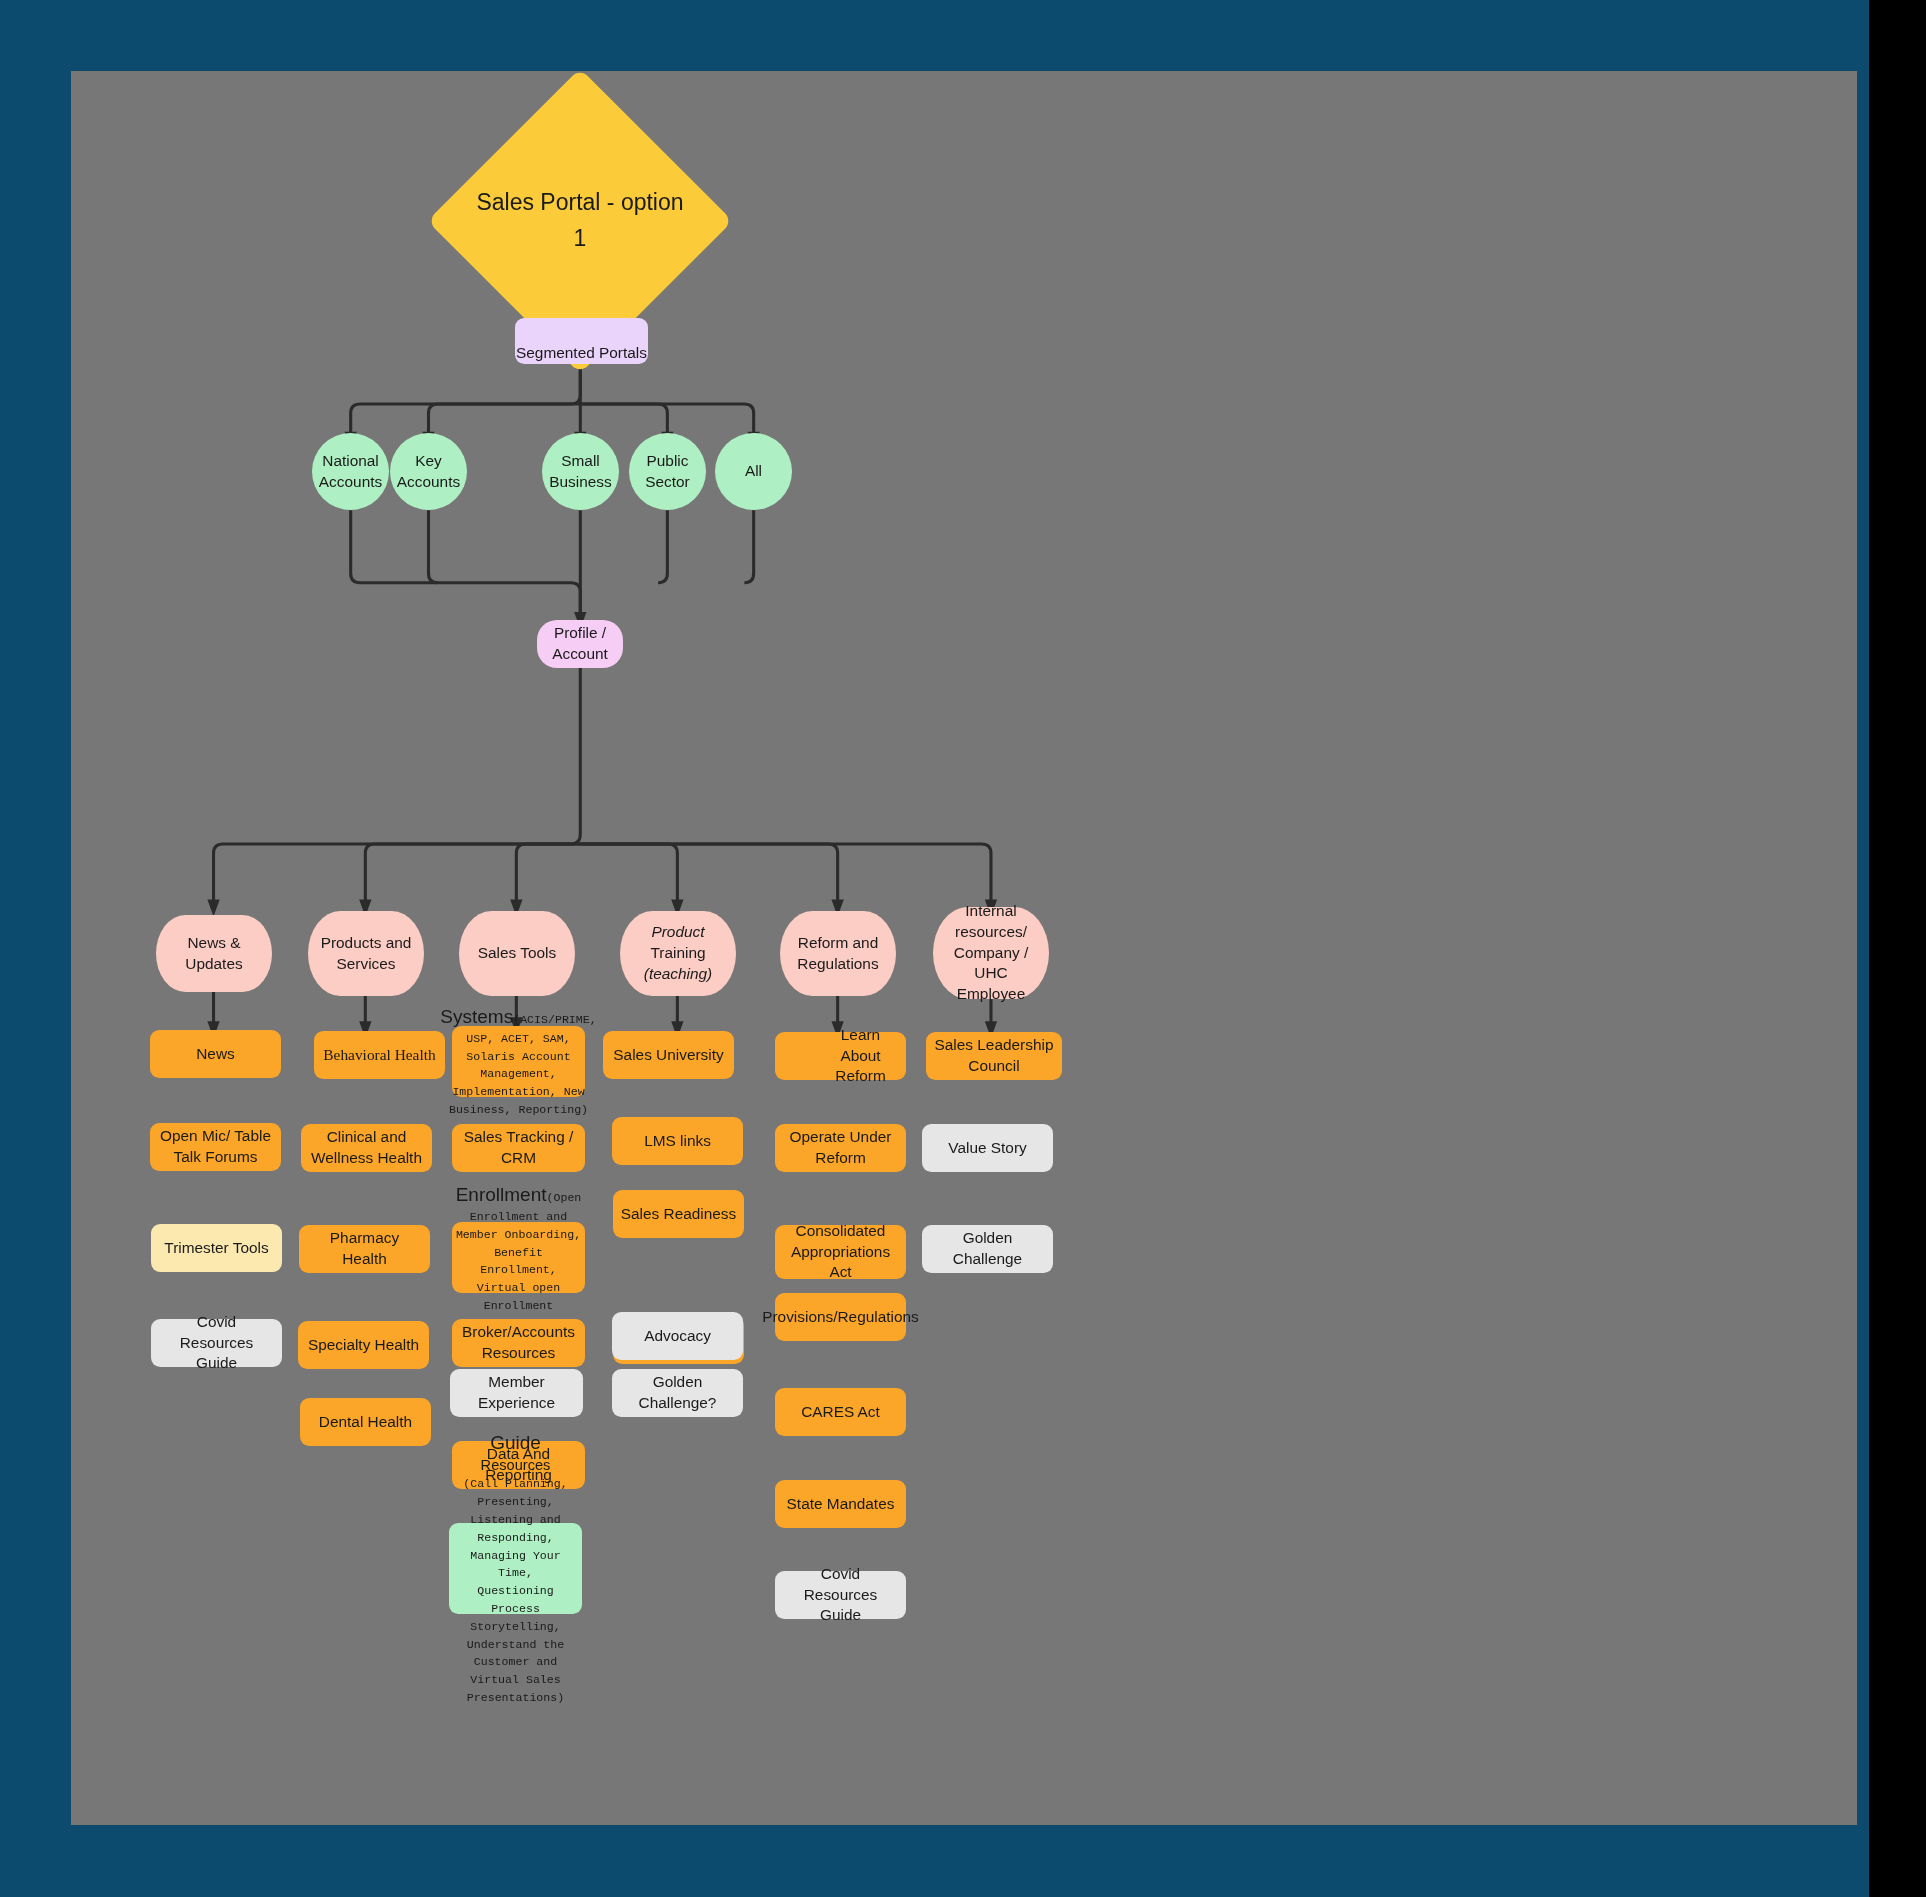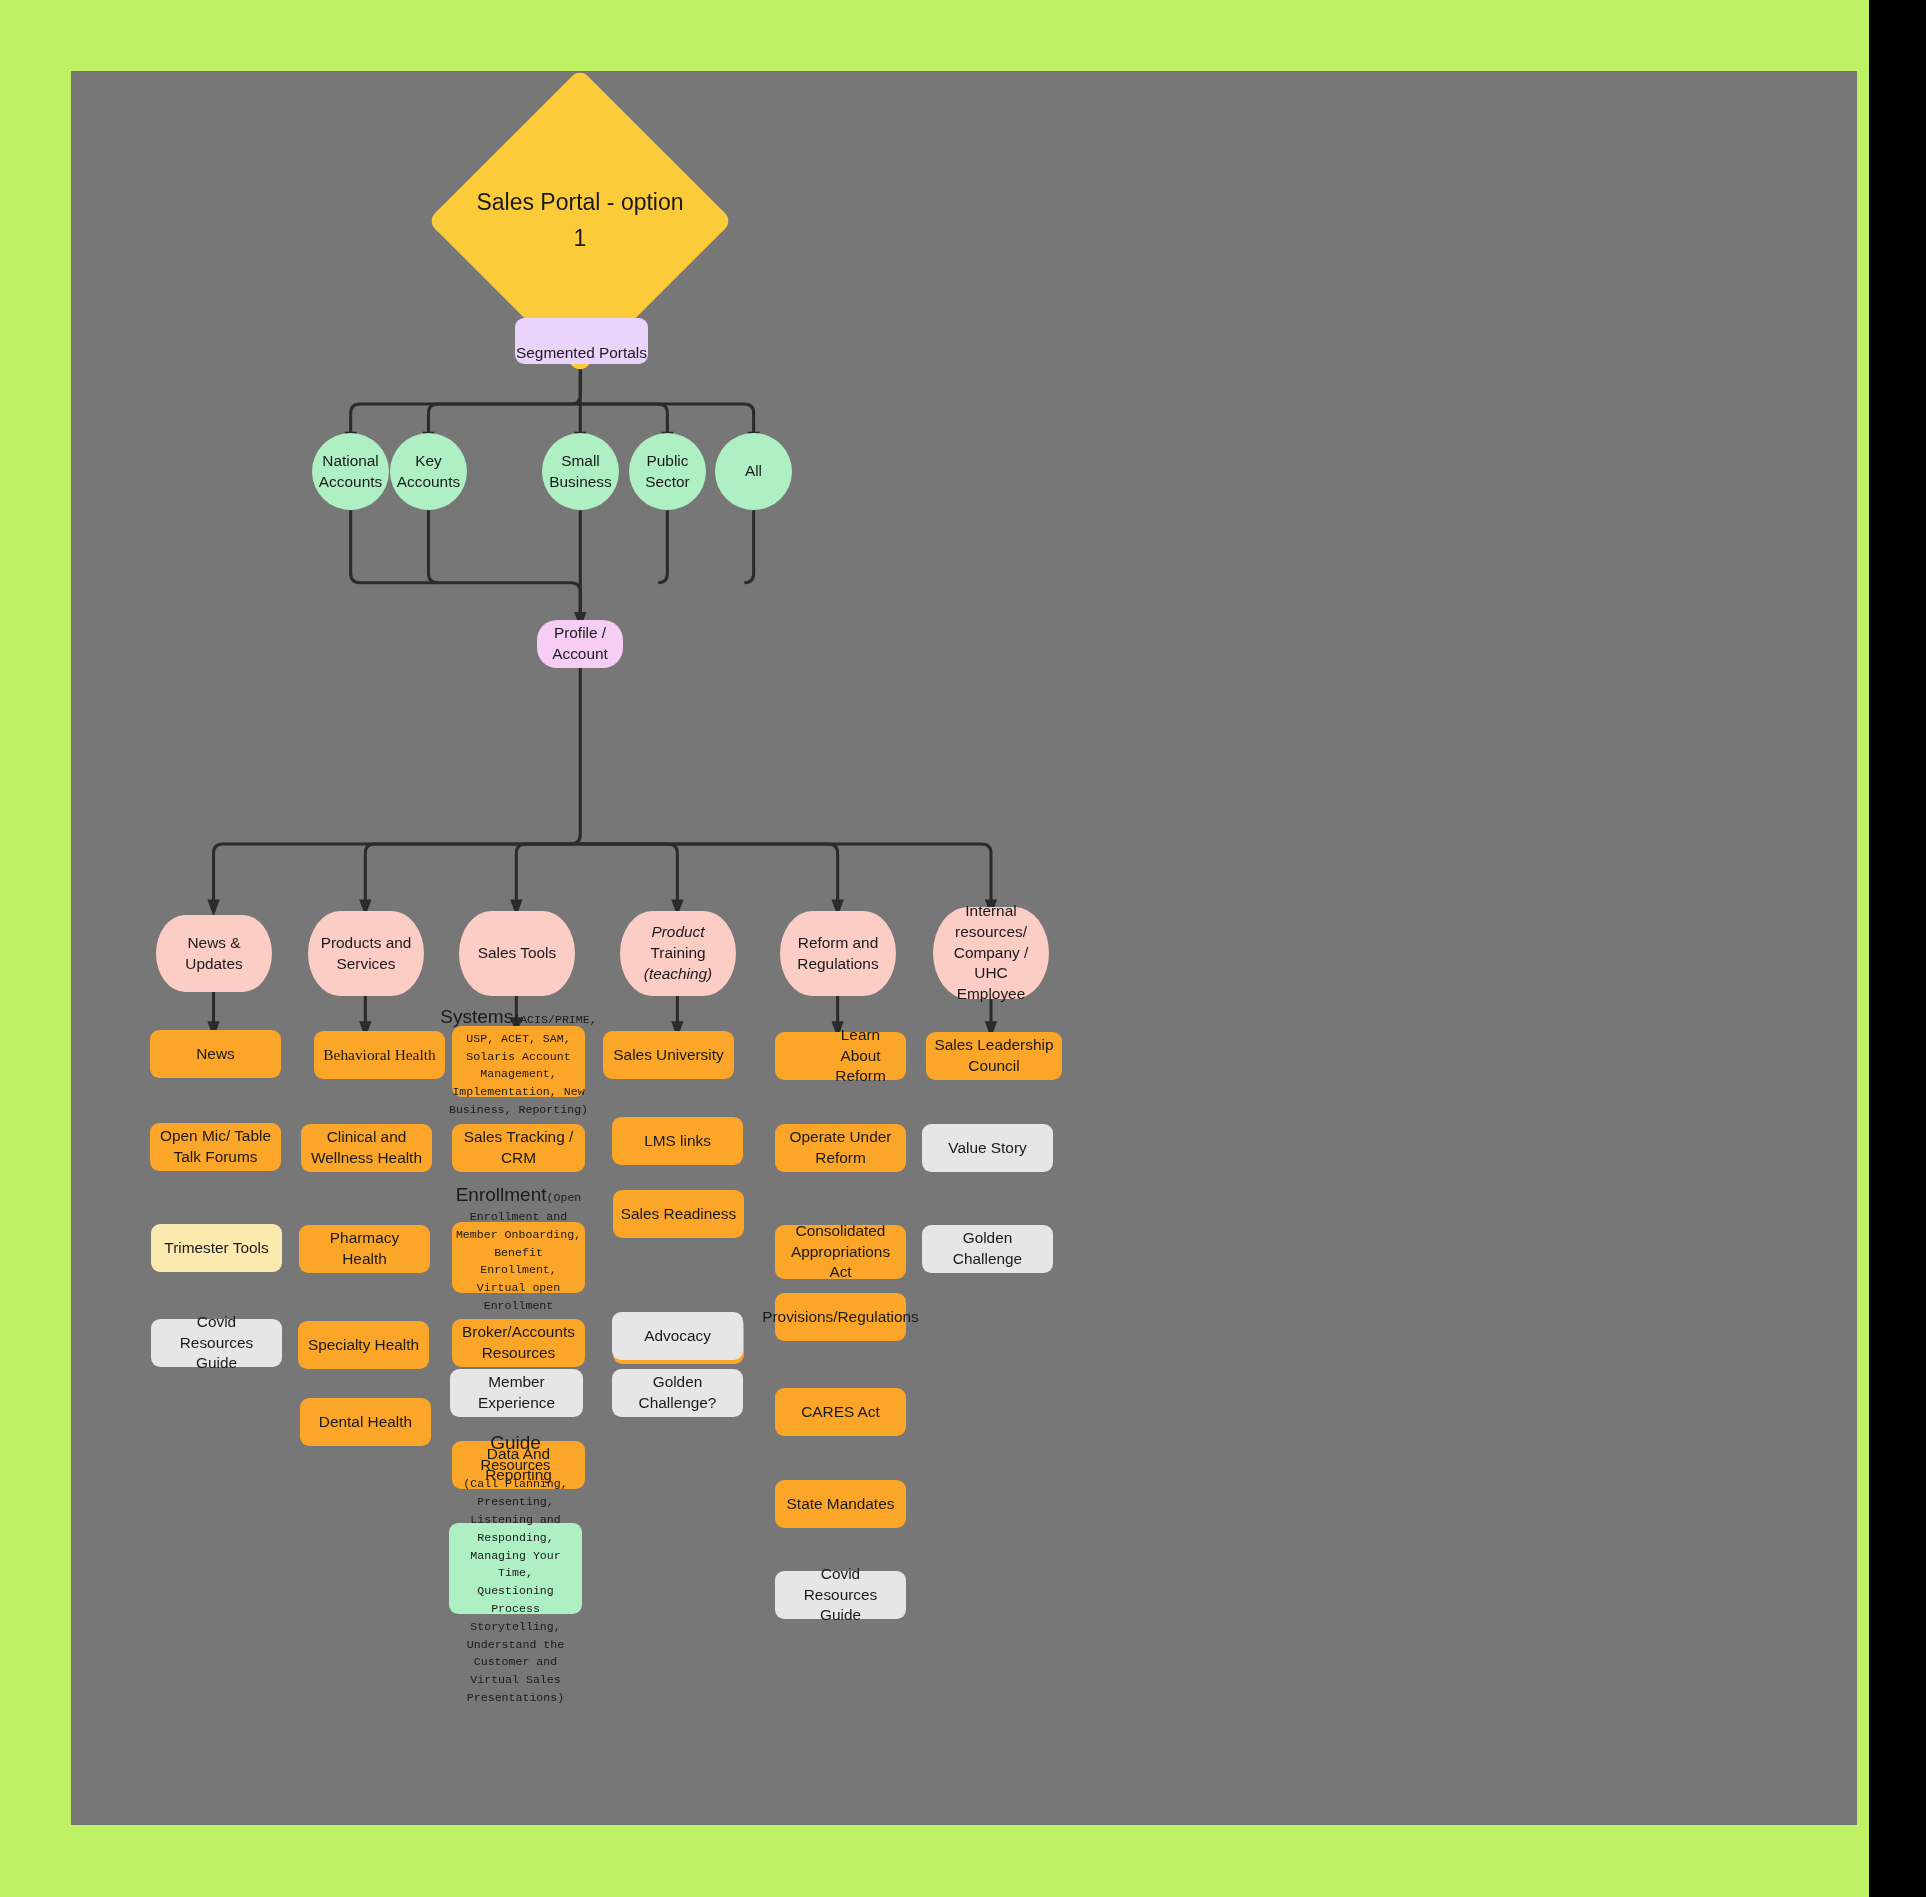--- a/index.html
+++ b/index.html
@@ -1,17 +1,17 @@
 <!DOCTYPE html>
 <html style="font-size:12.3px"><head>
 <meta charset="utf-8">
 <style>
   html,body{margin:0;padding:0;background:#000;}
   body{width:1926px;height:1897px;overflow:hidden;font-family:"Liberation Sans",sans-serif;}
-  #stage{position:relative;width:1869px;height:1897px;background:#bef264;}
+  #stage{position:relative;width:1869px;height:1897px;background:#0c4a6e;}
   #canvas{position:absolute;left:71px;top:71px;width:1786px;height:1754px;background:#777777;}
   .node{position:absolute;box-sizing:border-box;display:flex;align-items:center;justify-content:center;
         text-align:center;color:#1a1a1a;line-height:1.35;}
   
   .diamond{width:216px;height:216px;background:#FBCB39;border-radius:10.8px;
            transform:rotate(45deg);}
   .diamond-label{position:absolute;width:216px;height:216px;display:flex;align-items:center;
                  justify-content:center;text-align:center;font-size:23px;color:#1a1a1a;line-height:1.55;}
   .rect{border-radius:9.2px;}
   .pillrect{border-radius:12.3px;}

